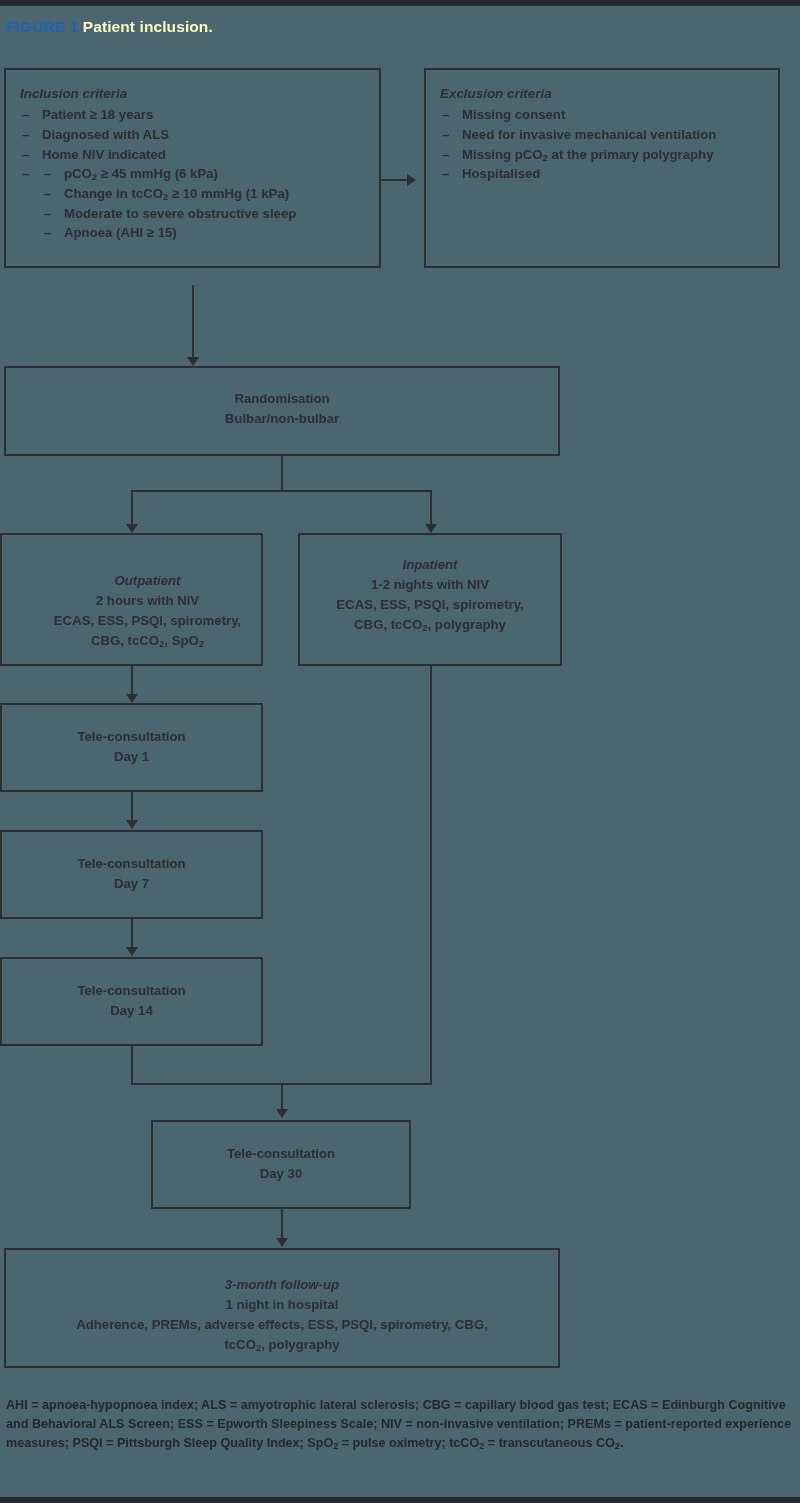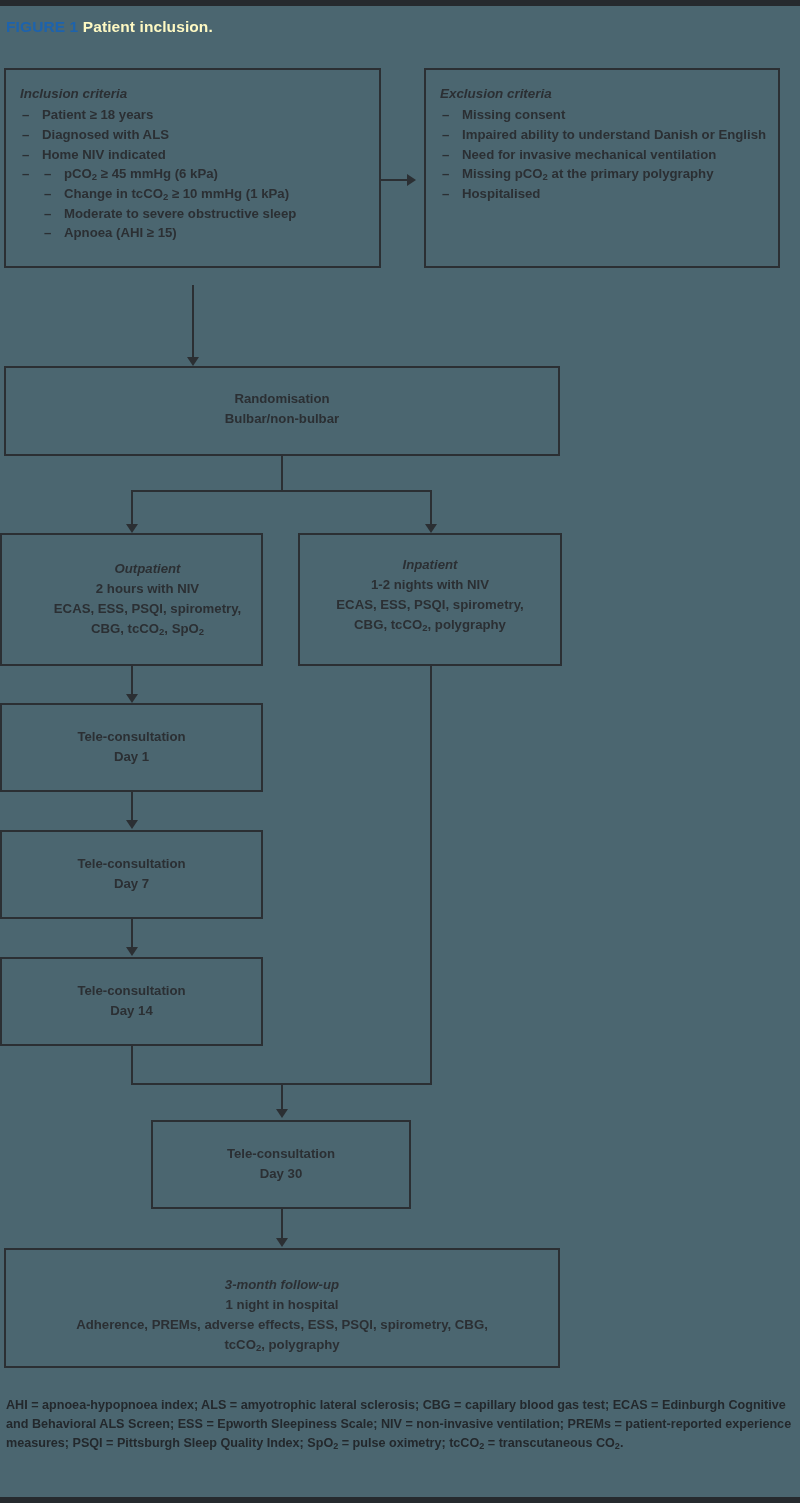--- a/index.html
+++ b/index.html
@@ -182,21 +182,20 @@
         </li>
       </ul>
     </div>
   </div>
 
   <div class="box" style="left:424px; top:68px; width:356px; height:200px;">
     <div class="crit-inner">
       <span class="crit-head">Exclusion criteria</span>
       <ul class="crit-list">
         <li>Missing consent</li>
-        <li>Impaired ability to understand Danish or English</li>
         <li>Need for invasive mechanical ventilation</li>
         <li>Missing pCO<sub>2</sub> at the primary polygraphy</li>
         <li> Hospitalised</li>
       </ul>
     </div>
   </div>
 
   <div class="ln ln-h" style="left:381px; top:179px; width:28px;"></div>
   <div class="arrow-right" style="left:407px; top:174px;"></div>
 
@@ -211,21 +210,21 @@
   </div>
 
   <div class="ln ln-v" style="left:281px; top:456px; height:36px;"></div>
   <div class="ln ln-h" style="left:131px; top:490px; width:301px;"></div>
   <div class="ln ln-v" style="left:131px; top:490px; height:36px;"></div>
   <div class="ln ln-v" style="left:430px; top:490px; height:36px;"></div>
   <div class="arrow-down" style="left:126px; top:524px;"></div>
   <div class="arrow-down" style="left:425px; top:524px;"></div>
 
   <div class="box" style="left:0px; top:533px; width:263px; height:133px;">
-    <div class="box-text" style="top:24px;margin-left:32px;">
+    <div class="box-text" style="top:36px;margin-left:32px;">
       <span class="em">Outpatient</span>
       <span class="ln2">2 hours with NIV</span>
       <span class="ln2">ECAS, ESS, PSQI, spirometry,</span>
       <span class="ln2">CBG, tcCO<sub>2</sub>, SpO<sub>2</sub></span>
     </div>
   </div>
 
   <div class="box" style="left:298px; top:533px; width:264px; height:133px;">
     <div class="box-text" style="top:20px;">
       <span class="em">Inpatient</span>

